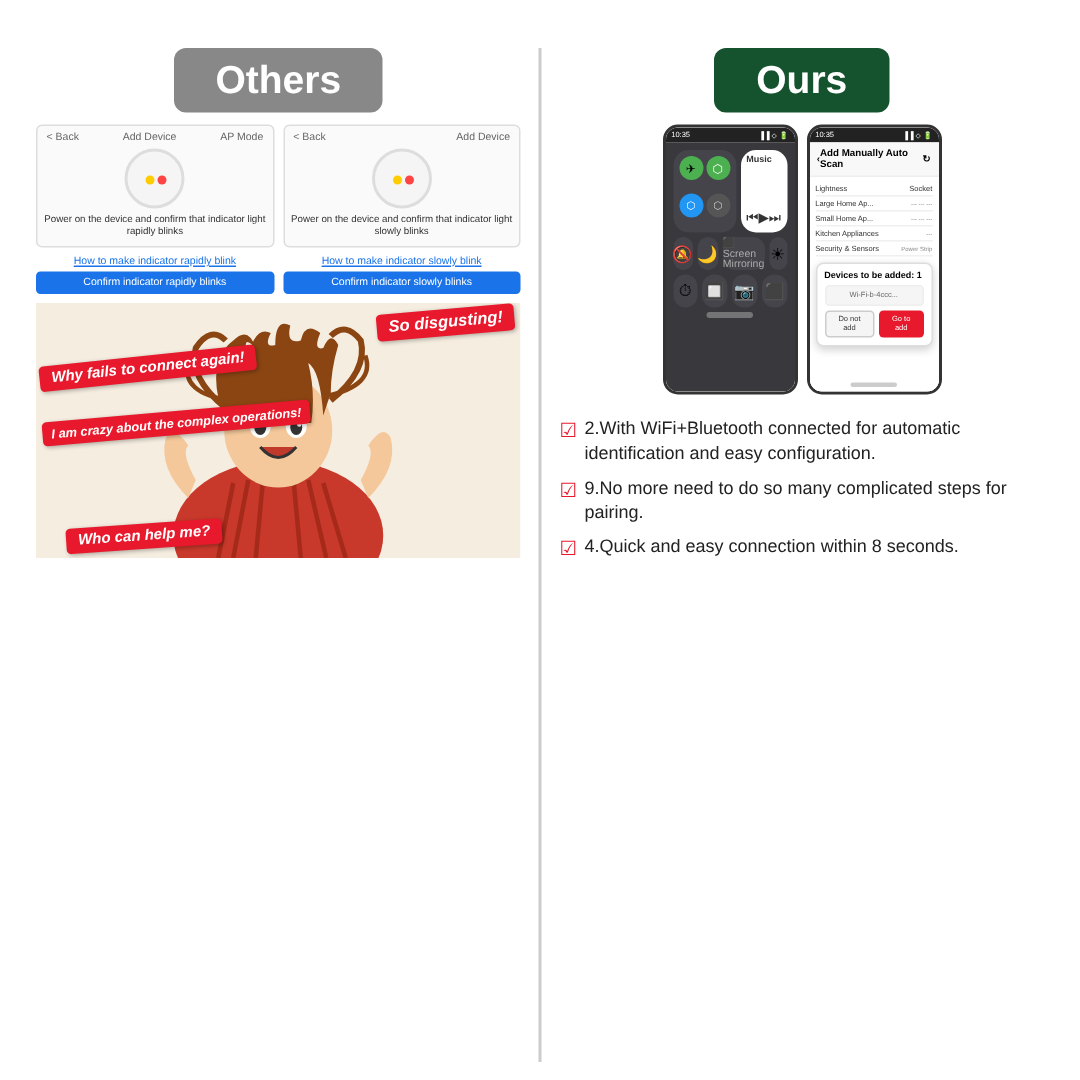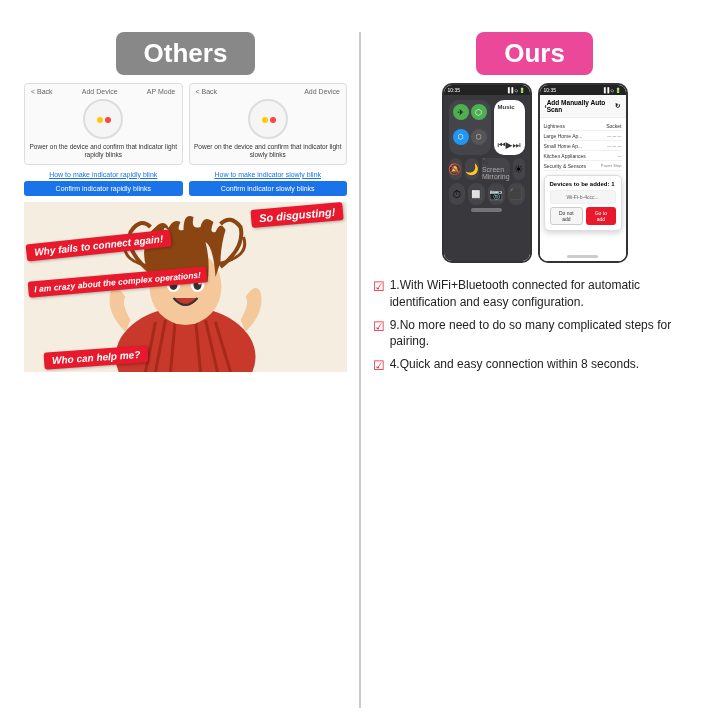--- a/index.html
+++ b/index.html
@@ -61,21 +61,21 @@
       padding: 6px 28px;
       border-radius: 8px;
       font-size: 26px;
       font-weight: 700;
       color: #fff;
       text-align: center;
       margin-bottom: 8px;
       align-self: center;
     }
     .label-others { background: #888; color: #fff; }
-    .label-ours { background: #ec4899; color: #fff; }
+    .label-ours { background: #14532d; color: #fff; }
 
     
     .device-screenshots {
       display: flex;
       gap: 6px;
       margin-bottom: 6px;
       justify-content: center;
     }
     .device-card {
       flex: 1;
@@ -440,21 +440,21 @@
 
               <div style="height:3px;background:#ccc;border-radius:3px;width:35%;margin:3px auto;"></div>
             </div>
           </div>
         </div>
       </div>
 
       <div class="benefits-list">
         <div class="benefit-item">
           <span class="check-icon">☑</span>
-          <span>1.With WiFi+Bluetooth connected for automatic identification and easy configuration.</span>
+          <span>2.With WiFi+Bluetooth connected for automatic identification and easy configuration.</span>
         </div>
         <div class="benefit-item">
           <span class="check-icon">☑</span>
           <span>9.No more need to do so many complicated steps for pairing.</span>
         </div>
         <div class="benefit-item">
           <span class="check-icon">☑</span>
           <span>4.Quick and easy connection within 8 seconds.</span>
         </div>
       </div>

